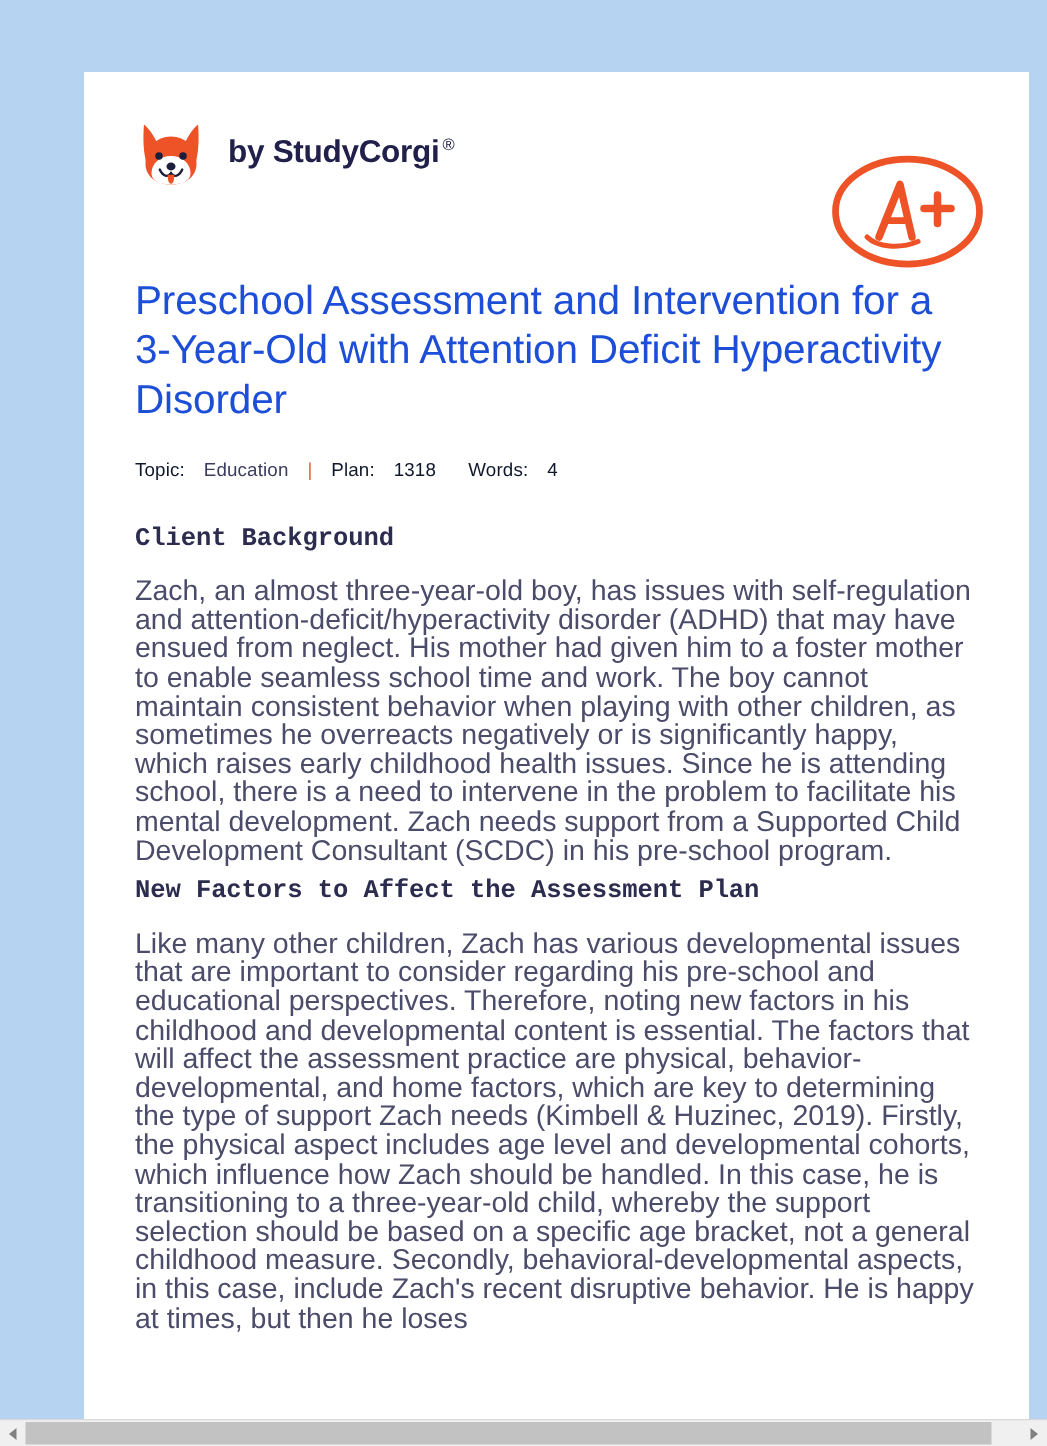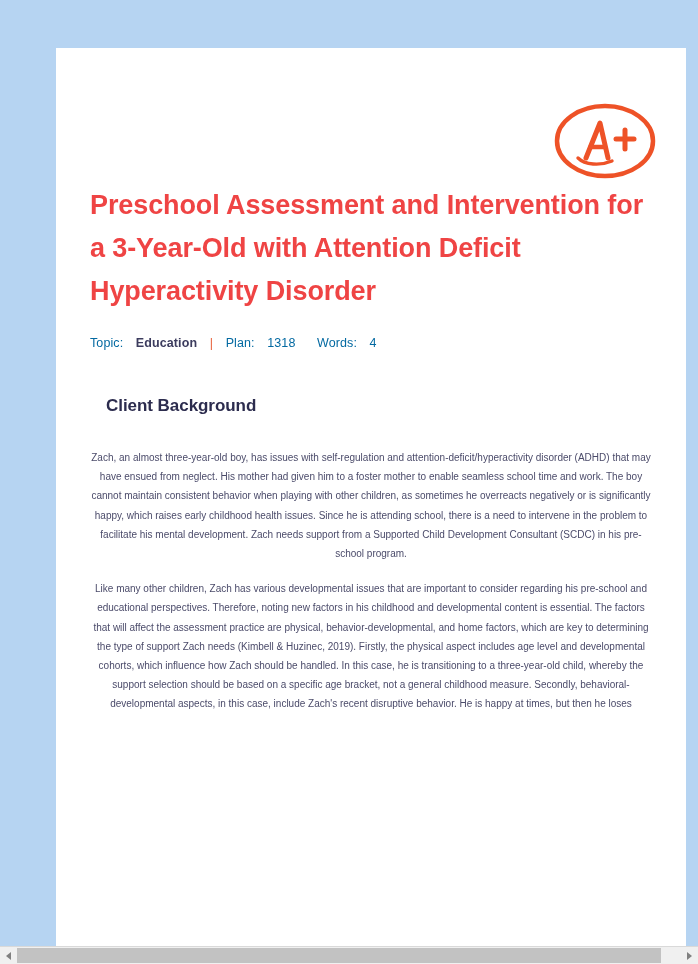--- a/index.html
+++ b/index.html
@@ -76,62 +76,63 @@
     height: 80px;
   }
   .grade-stamp svg { display: block; }
 
   
   .article {
     padding: 0 34px 10px 34px;
   }
   .doc-title {
     font-size: 27px;
-    line-height: 43px;
-    font-weight: bold;
-    color: #ef4444;
+    line-height: 33px;
+    font-weight: normal;
+    color: #1d4ed8;
     margin: 0;
     padding-top: 28px;
     letter-spacing: -0.1px;
   }
   .meta {
     margin-top: 23px;
     font-size: 12.5px;
     color: #8a8aa0;
     white-space: nowrap;
     letter-spacing: 0.1px;
   }
-  .meta .meta-label { color: #0369a1; }
+  .meta .meta-label { color: #0f172a; }
   .meta .meta-value-strong {
     color: #3c3c5e;
-    font-weight: bold;
+    font-weight: normal;
   }
   .meta .meta-sep {
     color: #e8623c;
     margin: 0 9px;
     font-weight: normal;
   }
   .meta .meta-gap { display: inline-block; width: 9px; }
 
   h2.section-heading {
     font-size: 17px;
     font-weight: bold;
     color: #2c2c4e;
-    margin: 16px;
+    margin: 0;
     padding-top: 30px;
     padding-bottom: 0;
     letter-spacing: -0.05px;
+    font-family: Liberation Mono, monospace;
   }
   p.body-text {
-    font-size: 10px;
+    font-size: 19px;
     line-height: 19.2px;
     color: #4b4b6a;
     margin: 0;
     padding-top: 16px;
-    text-align: center;
+    text-align: left;
   }
   h2.section-heading.tight { padding-top: 8px; }
 
   
   .hscrollbar {
     position: absolute;
     left: 0;
     bottom: 0;
     width: 698px;
     height: 18px;
@@ -173,20 +174,44 @@
   }
 </style>
 </head>
 <body>
 
 <div class="viewport">
   <div class="page">
 
     <div class="doc-header">
 
+      <div class="brand">
+        <span class="corgi-logo">
+          <svg viewBox="0 0 48 48" width="48" height="48" xmlns="http://www.w3.org/2000/svg">
+
+            <path d="M6 5 C6 5 4.5 20 7.5 30 L17 22 C14 15 10 8 6 5 Z" fill="#ee5227"></path>
+
+            <path d="M42 5 C42 5 43.5 20 40.5 30 L31 22 C34 15 38 8 42 5 Z" fill="#ee5227"></path>
+
+            <path d="M24 13 C34 13 41 21 41 31 C41 40 33.5 45 24 45 C14.5 45 7 40 7 31 C7 21 14 13 24 13 Z" fill="#ee5227"></path>
+
+            <path d="M24 26 C31.5 26 37 31 37 37.5 C37 42.5 31.5 45 24 45 C16.5 45 11 42.5 11 37.5 C11 31 16.5 26 24 26 Z" fill="#ffffff"></path>
+
+            <circle cx="16" cy="26" r="2.5" fill="#1d1d3c"></circle>
+            <circle cx="32" cy="26" r="2.5" fill="#1d1d3c"></circle>
+
+            <ellipse cx="24" cy="33" rx="3" ry="2.6" fill="#1d1d3c"></ellipse>
+
+            <path d="M16.5 35 C18.5 39.5 22 40.5 24 37.5 C26 40.5 29.5 39.5 31.5 35" stroke="#1d1d3c" stroke-width="1.6" fill="none" stroke-linecap="round"></path>
+
+            <path d="M21.8 38.5 C21.8 42.5 22.6 44.5 24 44.5 C25.4 44.5 26.2 42.5 26.2 38.5 Z" fill="#ee5227"></path>
+          </svg>
+        </span>
+        <span class="brand-name"><span>by </span><span>StudyCorgi</span><sup class="brand-reg">®</sup></span>
+      </div>
 
       <div class="grade-stamp">
         <svg viewBox="0 0 106 80" width="106" height="80" xmlns="http://www.w3.org/2000/svg">
           <ellipse cx="53" cy="40" rx="48" ry="35" fill="none" stroke="#ee5227" stroke-width="4.5"></ellipse>
 
           <path d="M34 57 L48 22 L56 57" fill="none" stroke="#ee5227" stroke-width="5" stroke-linecap="round" stroke-linejoin="round"></path>
           <path d="M38.5 46 L53 46" fill="none" stroke="#ee5227" stroke-width="4.5" stroke-linecap="round"></path>
 
           <path d="M26 57 C33 64 48 65 60 60" fill="none" stroke="#ee5227" stroke-width="3.4" stroke-linecap="round"></path>
 
@@ -206,20 +231,21 @@
         <span class="meta-sep">|</span>
         <span class="meta-label">Plan:</span>
         <span class="meta-gap"></span><span class="meta-label">1318</span>
         <span class="meta-gap"></span><span class="meta-gap"></span><span class="meta-label">Words:</span>
         <span class="meta-gap"></span><span class="meta-label">4</span>
       </div>
 
       <h2 class="section-heading">Client Background</h2>
       <p class="body-text">Zach, an almost three-year-old boy, has issues with self-regulation and attention-deficit/hyperactivity disorder (ADHD) that may have ensued from neglect. His mother had given him to a foster mother to enable seamless school time and work. The boy cannot maintain consistent behavior when playing with other children, as sometimes he overreacts negatively or is significantly happy, which raises early childhood health issues. Since he is attending school, there is a need to intervene in the problem to facilitate his mental development. Zach needs support from a Supported Child Development Consultant (SCDC) in his pre-school program.</p>
 
+      <h2 class="section-heading tight">New Factors to Affect the Assessment Plan</h2>
       <p class="body-text">Like many other children, Zach has various developmental issues that are important to consider regarding his pre-school and educational perspectives. Therefore, noting new factors in his childhood and developmental content is essential. The factors that will affect the assessment practice are physical, behavior-developmental, and home factors, which are key to determining the type of support Zach needs (Kimbell &amp; Huzinec, 2019). Firstly, the physical aspect includes age level and developmental cohorts, which influence how Zach should be handled. In this case, he is transitioning to a three-year-old child, whereby the support selection should be based on a specific age bracket, not a general childhood measure. Secondly, behavioral-developmental aspects, in this case, include Zach's recent disruptive behavior. He is happy at times, but then he loses</p>
 
     </div>
   </div>
 </div>
 
 <div class="hscrollbar">
   <div class="sb-btn left">
     <span class="arrow"></span>
   </div>

